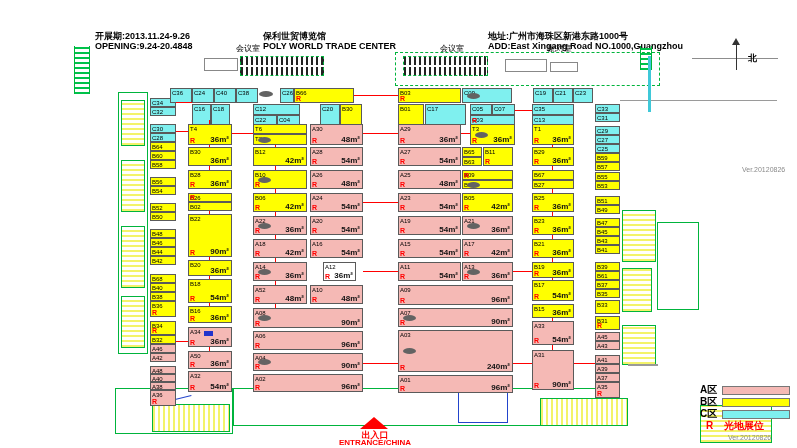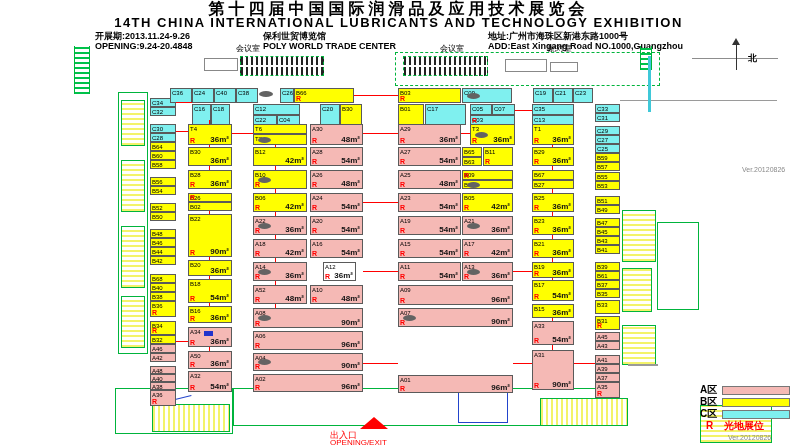--- a/index.html
+++ b/index.html
@@ -29,39 +29,37 @@
     repeating-linear-gradient(90deg,#222 0 2px,#fff 2px 5px);}
   .whitebox{position:absolute;border:1px solid #888;background:#fff;box-sizing:border-box;}
   .roomlbl{position:absolute;font-size:8px;line-height:9px;color:#000;white-space:nowrap;}
   .spring{position:absolute;border-left:1px solid #00b43c;border-right:1px solid #00b43c;
     background:repeating-linear-gradient(0deg,#00c24a 0 2px,rgba(0,0,0,0) 2px 5px);}
   .legend-lbl{font-size:10px;font-weight:bold;line-height:11px;}
   .legend-sw{position:absolute;width:68px;height:9px;border:1px solid #777;box-sizing:border-box;}
   .ver{font-size:7px;color:#8a8a8a;line-height:8px;}
   .ent-tri{position:absolute;width:0;height:0;border-left:14px solid rgba(0,0,0,0);
     border-right:14px solid rgba(0,0,0,0);border-bottom:12px solid #f00;}
-  .ent-txt{position:absolute;color:#f00;font-weight:normal;text-align:left;white-space:nowrap;}
+  .ent-txt{position:absolute;color:#f00;font-weight:bold;text-align:center;white-space:nowrap;}
   .compass-h{position:absolute;height:1px;background:#8d8d8d;}
   .compass-v{position:absolute;width:1px;background:#333;}
   .compass-arrow{position:absolute;width:0;height:0;border-left:4px solid rgba(0,0,0,0);
     border-right:4px solid rgba(0,0,0,0);border-bottom:7px solid #333;}
   .north{position:absolute;font-size:9px;font-weight:bold;}
   .cyanline{position:absolute;background:#3fc8d8;}
   .grayline{position:absolute;background:#9a9a9a;}
   .bluebox{position:absolute;border:1px solid #2244cc;box-sizing:border-box;}
   .bluediag{position:absolute;width:42px;height:1px;background:#2244cc;transform:rotate(-14deg);}
   .tick{position:absolute;width:5px;height:3px;background:#8a5a2a;}
 </style>
 </head>
 <body>
 
 <div id="stage">
 
-  <div class="abs title-cn">第十四届中国国际润滑品及应用技术展览会</div>
-  <div class="abs title-en">14TH CHINA INTERNATIONAL LUBRICANTS AND TECHNOLOGY EXHIBITION</div>
   <div class="abs hinfo" style="top:31px;left:95px;">开展期:2013.11.24-9.26</div>
   <div class="abs hinfo" style="top:41px;left:95px;">OPENING:9.24-20.4848</div>
   <div class="abs hinfo" style="top:31px;left:263px;">保利世贸博览馆</div>
   <div class="abs hinfo" style="top:41px;left:263px;">POLY WORLD TRADE CENTER</div>
   <div class="abs hinfo" style="top:31px;left:488px;">地址:广州市海珠区新港东路1000号</div>
   <div class="abs hinfo" style="top:41px;left:488px;">ADD:East Xingang Road NO.1000,Guangzhou</div>
 
   <div class="abs" id="plan" style="left:0;top:0;width:797px;height:448px;">
 
     <div class="roomlbl" style="left:236px;top:44px;">会议室</div>
@@ -105,21 +103,21 @@
     <div class="tick" style="left:330px;top:386px;"></div>
     <div class="tick" style="left:415px;top:386px;"></div>
     <div class="tick" style="left:495px;top:386px;"></div>
     <div class="tick" style="left:560px;top:386px;"></div>
     <div class="bluebox" style="left:458px;top:390px;width:50px;height:33px;"></div>
     <div class="stair-v" style="left:540px;top:398px;width:88px;height:28px;"></div>
     <div class="stair-h" style="left:700px;top:405px;width:72px;height:38px;"></div>
 
     <div class="ent-tri" style="left:360px;top:417px;"></div>
     <div class="ent-txt" style="left:330px;top:429px;width:90px;font-size:9px;">出入口</div>
-    <div class="ent-txt" style="left:330px;top:438px;width:90px;font-size:8px;">OPENING/EXIT</div>
+    <div class="ent-txt" style="left:330px;top:438px;width:90px;font-size:8px;">ENTRANCE/CHINA</div>
 
     <div class="abs legend-lbl" style="left:700px;top:384px;">A区</div>
     <div class="legend-sw" style="left: 722px; top: 386px; background: rgb(245, 185, 181);"></div>
     <div class="abs legend-lbl" style="left:700px;top:396px;">B区</div>
     <div class="legend-sw" style="left: 722px; top: 398px; background: rgb(255, 255, 0);"></div>
     <div class="abs legend-lbl" style="left:700px;top:408px;">C区</div>
     <div class="legend-sw" style="left: 722px; top: 410px; background: rgb(127, 240, 239);"></div>
     <div class="abs legend-lbl" style="left:706px;top:420px;color:#f00;">R</div>
     <div class="abs legend-lbl" style="left:724px;top:420px;color:#f00;">光地展位</div>
     <div class="abs ver" style="left:728px;top:434px;">Ver.20120826</div>
@@ -582,20 +580,26 @@
         <span class="ov"></span>
       </div>
       <div class="booth" style="left: 532px; top: 304px; width: 42px; height: 14px; background: rgb(255, 255, 0);">
         <span class="bid">B15</span>
         <span class="sz">36m²</span>
       </div>
       <div class="booth" style="left: 532px; top: 321px; width: 42px; height: 24px; background: rgb(245, 185, 181);">
         <span class="bid">A33</span>
         <span class="rr">R</span>
         <span class="sz">54m²</span>
+      </div>
+      <div class="booth" style="left: 398px; top: 330px; width: 115px; height: 42px; background: rgb(245, 185, 181);">
+        <span class="bid">A03</span>
+        <span class="rr">R</span>
+        <span class="sz">240m²</span>
+        <span class="ov"></span>
       </div>
       <div class="booth" style="left: 532px; top: 350px; width: 42px; height: 40px; background: rgb(245, 185, 181);">
         <span class="bid">A31</span>
         <span class="rr">R</span>
         <span class="sz">90m²</span>
       </div>
       <div class="booth" style="left: 398px; top: 375px; width: 115px; height: 18px; background: rgb(245, 185, 181);">
         <span class="bid">A01</span>
         <span class="rr">R</span>
         <span class="sz">96m²</span>

